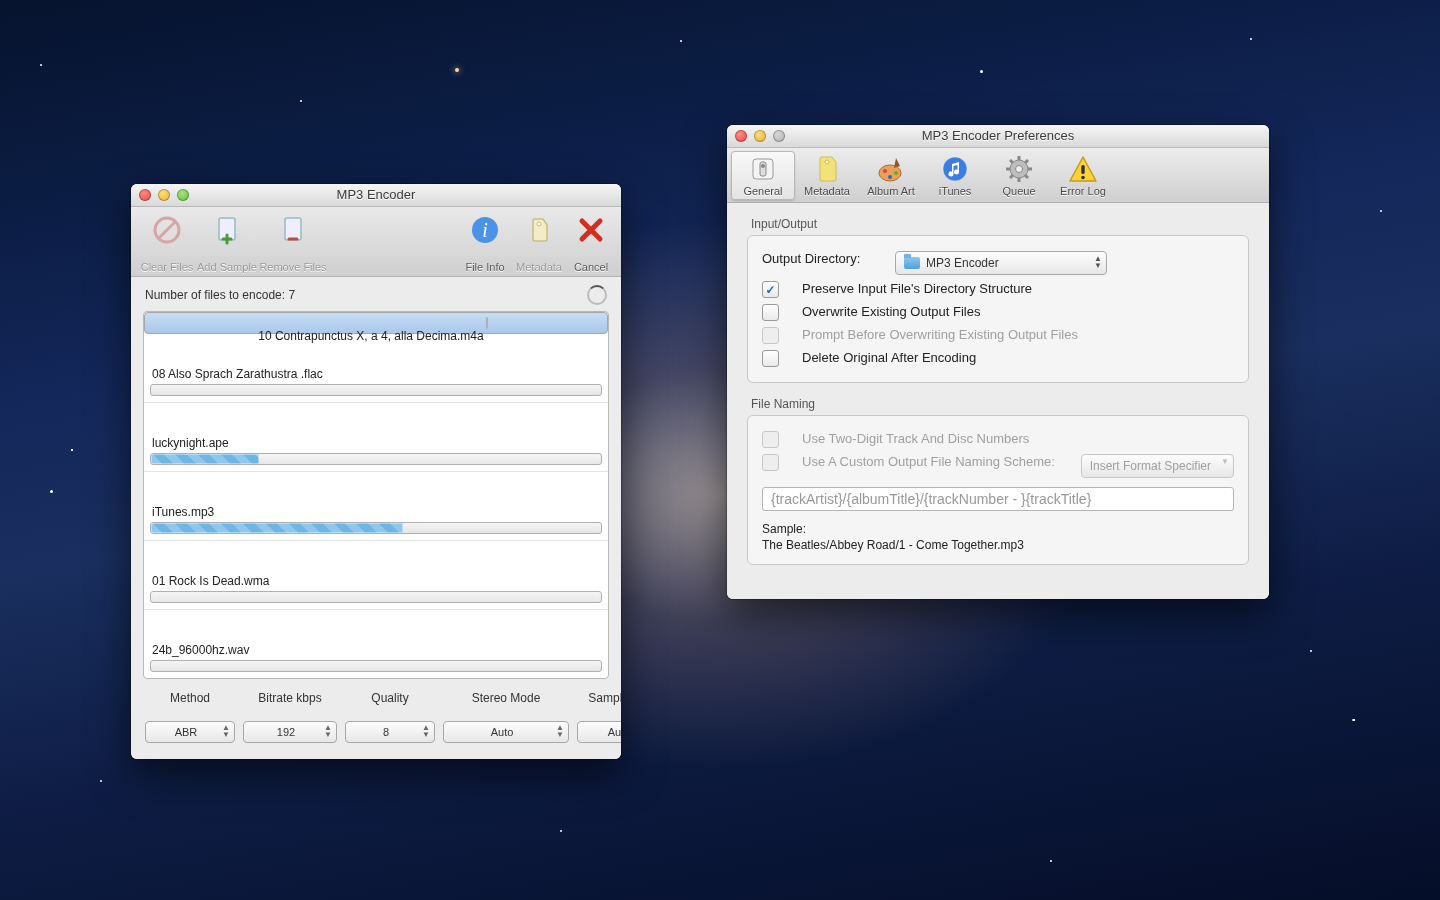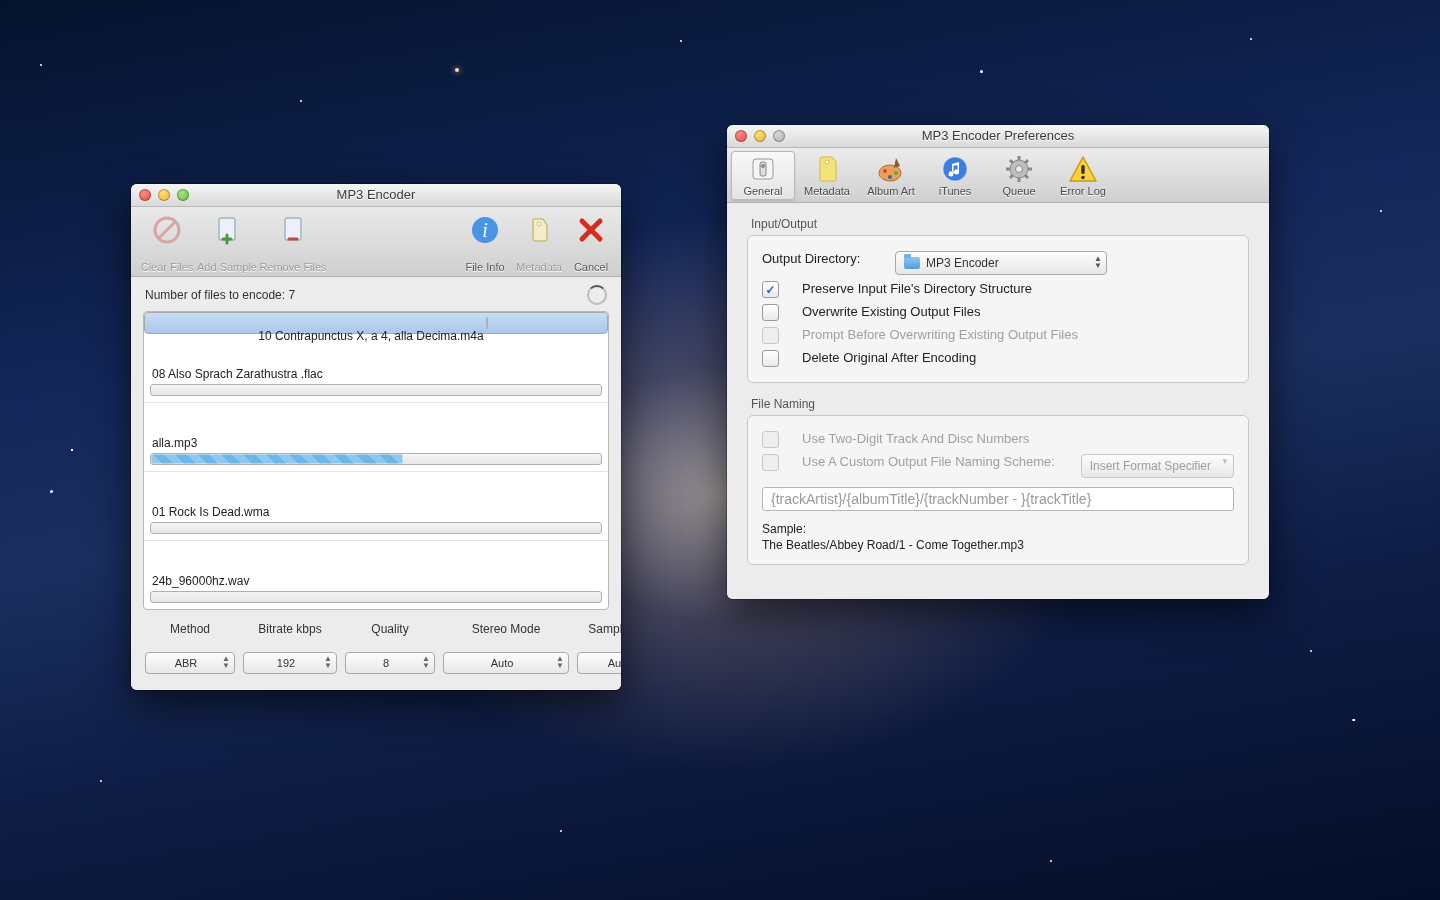--- a/index.html
+++ b/index.html
@@ -183,21 +183,27 @@
             <div class="pfill" style="width:14%"></div>
           </div>
       </div>
       <div class="frow">
         <div class="fname">08 Also Sprach Zarathustra .flac</div>
         <div class="pbar">
             <div class="pfill" style="width:0%"></div>
           </div>
       </div>
       <div class="frow">
-        <div class="fname">alla.mp3</div>
+        <div class="fname">luckynight.ape</div>
+        <div class="pbar">
+            <div class="pfill" style="width:24%"></div>
+          </div>
+      </div>
+      <div class="frow">
+        <div class="fname">iTunes.mp3</div>
         <div class="pbar">
             <div class="pfill" style="width:56%"></div>
           </div>
       </div>
       <div class="frow">
         <div class="fname">01 Rock Is Dead.wma</div>
         <div class="pbar">
             <div class="pfill" style="width:0%"></div>
           </div>
       </div>

